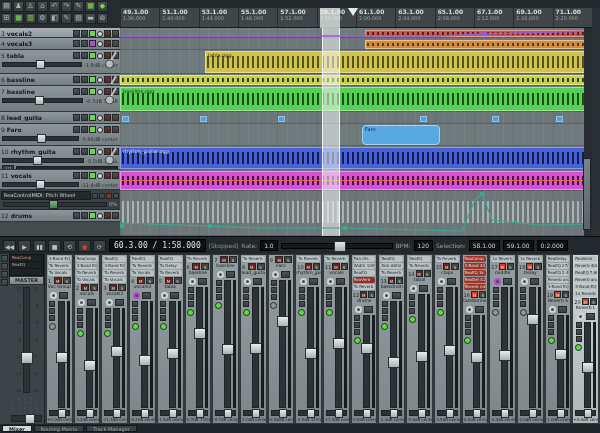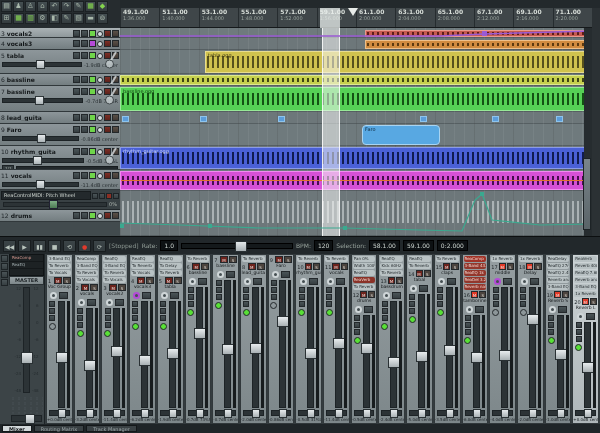--- a/index.html
+++ b/index.html
@@ -568,20 +568,21 @@
     <span style="display:flex;gap:2px;">
 
     <span class="pbtn" style="color: rgb(185, 196, 189);">◀◀</span>
         <span class="pbtn" style="color: rgb(185, 196, 189);">▶</span>
         <span class="pbtn" style="color: rgb(185, 196, 189);">▮▮</span>
         <span class="pbtn" style="color: rgb(185, 196, 189);">■</span>
         <span class="pbtn" style="color: rgb(185, 196, 189);">⟲</span>
         <span class="pbtn" style="color: rgb(224, 58, 44);">●</span>
         <span class="pbtn" style="color: rgb(185, 196, 189);">⟳</span>
       </span>
+    <span id="time">60.3.00 / 1:58.000</span>
     <span id="status">[Stopped]</span>
     <span class="tlabel">Rate:</span>
     <span class="tval">1.0</span>
     <span id="rateslider">
         <span id="ratethumb"></span>
       </span>
     <span class="tlabel">BPM:</span>
     <span class="tval">120</span>
     <span class="tlabel">Selection:</span>
     <span class="tval">58.1.00</span>

